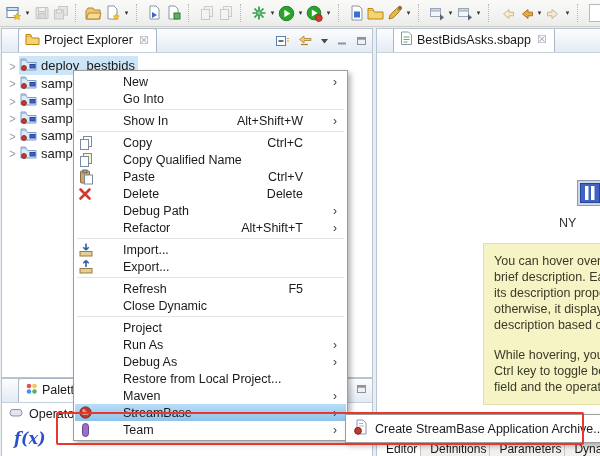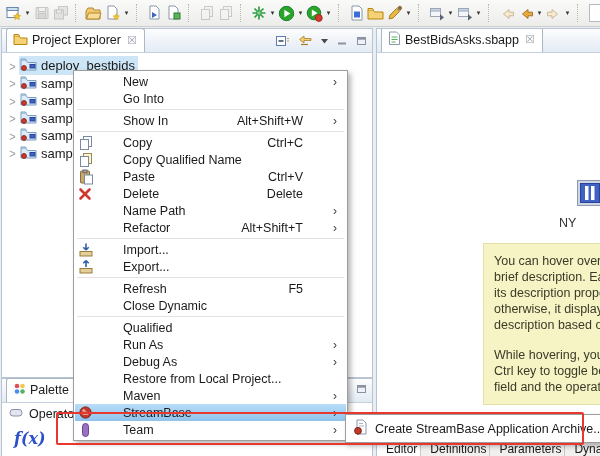--- a/index.html
+++ b/index.html
@@ -18,21 +18,21 @@
   .tb-dd{width:9px;font-size:7px;color:#333;text-align:center;flex:0 0 auto;cursor:default;}
   .tb-sep{width:5px;height:18px;border-left:1px dotted #b9b7b4;margin:0 3px 0 5px;flex:0 0 auto;}
   .tb-combo{width:44px;height:16px;background:#fff;border:1px solid #b4bac4;margin:0 3px;
     display:flex;align-items:center;justify-content:flex-end;flex:0 0 auto;}
   
   .panel{position:absolute;background:#fff;border:1px solid #b9c4d2;}
   .tabbar{height:23px;background:linear-gradient(#fdfdfe,#e3ebf4);border-bottom:1px solid #c6d0dc;
     position:relative;display:flex;align-items:flex-end;}
   .tab{display:inline-flex;align-items:center;gap:4px;background:#fff;
     border:1px solid #aab7c6;border-bottom:none;border-radius:3px 3px 0 0;
-    padding:3px 7px 4px 6px;margin-left:4px;font-size:12.5px;}
+    padding:3px 7px 4px 6px;margin-left:16px;font-size:12.5px;}
   .tab .x{color:#9aa2ad;font-size:11px;margin-left:2px;cursor:default;}
   .hdr-icons{position:absolute;right:5px;top:5px;display:flex;gap:8px;align-items:center;}
   .hdr-icons>span{display:flex;cursor:default;}
   
   .tree{padding-top:4px;}
   .tree-row{height:17.5px;display:flex;align-items:center;padding-left:4px;}
   .tw-arrow{width:13px;color:#9aa0a8;font-size:11px;text-align:center;transform:scaleY(1.2);}
   .row-core{display:inline-flex;align-items:center;gap:4px;padding:1px 3px 1px 1px;border-radius:1px;font-size:13px;}
   .row-core.sel{background:var(--sel);}
   
@@ -474,21 +474,21 @@
         <svg width="14" height="14">
           <path d="M2.5 2.5l9 9M11.5 2.5l-9 9" stroke="#cf3a30" stroke-width="2.6" stroke-linecap="round"></path>
         </svg>
       </span>
       <span class="cm-label">Delete</span>
       <span class="cm-sc">Delete</span>
       <span class="cm-arrow"></span>
     </div>
     <div class="cm-item">
       <span class="cm-icon"></span>
-      <span class="cm-label">Name Path</span>
+      <span class="cm-label">Debug Path</span>
       <span class="cm-sc"></span>
       <span class="cm-arrow">›</span>
     </div>
     <div class="cm-item">
       <span class="cm-icon"></span>
       <span class="cm-label">Refactor</span>
       <span class="cm-sc">Alt+Shift+T</span>
       <span class="cm-arrow">›</span>
     </div>
     <div class="cm-sep"></div>
@@ -523,21 +523,21 @@
     </div>
     <div class="cm-item">
       <span class="cm-icon"></span>
       <span class="cm-label">Close Dynamic</span>
       <span class="cm-sc"></span>
       <span class="cm-arrow"></span>
     </div>
     <div class="cm-sep"></div>
     <div class="cm-item">
       <span class="cm-icon"></span>
-      <span class="cm-label">Qualified</span>
+      <span class="cm-label">Project</span>
       <span class="cm-sc"></span>
       <span class="cm-arrow"></span>
     </div>
     <div class="cm-item">
       <span class="cm-icon"></span>
       <span class="cm-label">Run As</span>
       <span class="cm-sc"></span>
       <span class="cm-arrow">›</span>
     </div>
     <div class="cm-item">

